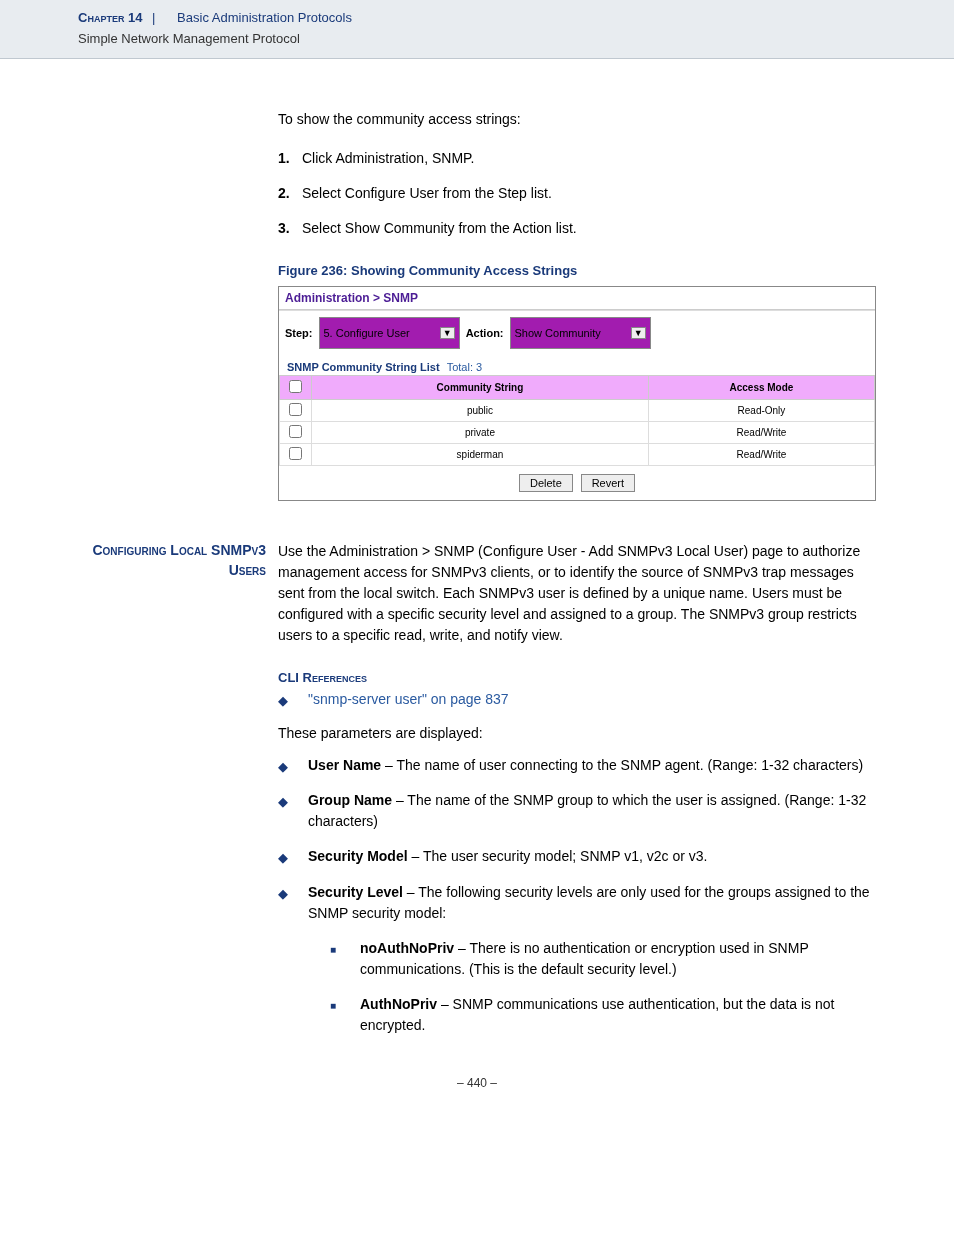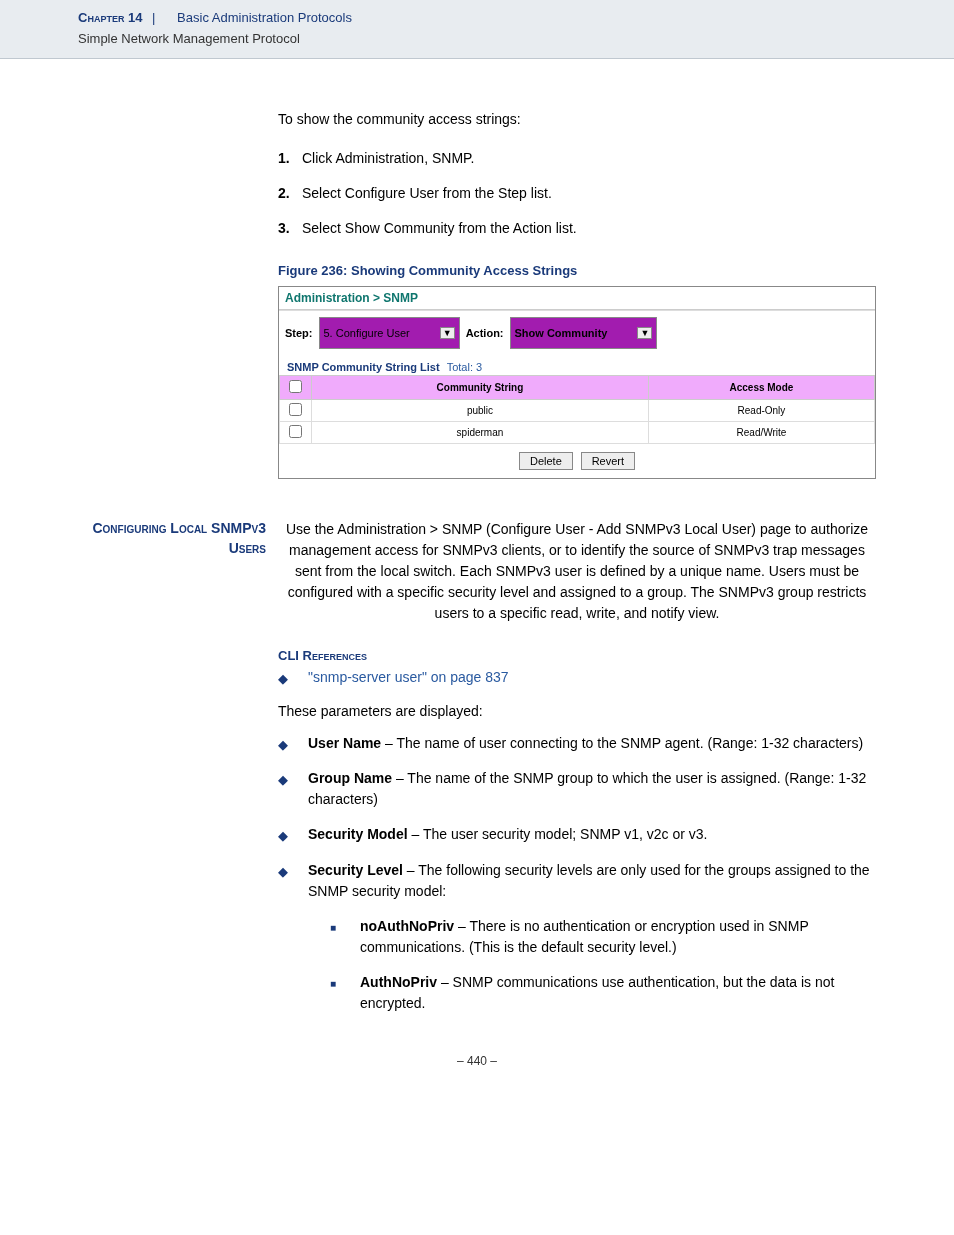--- a/index.html
+++ b/index.html
@@ -47,21 +47,21 @@
       margin-bottom: 8px;
     }
     .screenshot {
       border: 1px solid #888;
       margin-bottom: 40px;
     }
     .screenshot-hdr {
       background: #fff;
       border-bottom: 1px solid #ccc;
       padding: 4px 6px;
-      color: #0f766e;
+      color: #4c1d95;
       font-weight: bold;
       font-size: 12px;
     }
     .screenshot-controls {
       border-top: 1px solid #ddd;
       padding: 6px;
       font-size: 11px;
       display: flex;
       align-items: center;
       gap: 6px;
@@ -129,21 +129,21 @@
       width: 200px;
       flex-shrink: 0;
       text-align: right;
       padding-right: 12px;
       color: #1a3a7a;
       font-weight: bold;
       font-size: 14px;
       font-variant: small-caps;
       line-height: 1.4;
     }
-    .section-body { flex: 1; line-height: 1.5; text-align: center; }
+    .section-body { flex: 1; line-height: 1.5; }
     .subheading {
       color: #1a3a7a;
       font-weight: bold;
       font-variant: small-caps;
       font-size: 13px;
       margin-top: 6px;
     }
     .bullet-list { margin-top: 4px; }
     .bullet {
       display: flex;
@@ -211,21 +211,21 @@
 
     <div class="screenshot">
       <div class="screenshot-hdr">Administration &gt; SNMP</div>
       <div class="screenshot-controls">
         <label>Step:</label>
         <span class="sel">
           <span>5. Configure User</span>
           <span class="sel-arrow">▼</span>
         </span>
         <label>Action:</label>
-        <span class="sel" style="font-weight:bold;">
+        <span class="sel" style="">
           <span>Show Community</span>
           <span class="sel-arrow">▼</span>
         </span>
       </div>
       <div class="list-title">
         <span class="bold">SNMP Community String List</span>
         <span class="total">
           <span>Total:</span>
           <span>3</span>
         </span>
@@ -239,20 +239,25 @@
           </tr>
         </thead>
         <tbody>
           <tr>
             <td><input type="checkbox" style=""></td>
             <td>public</td>
             <td>Read-Only</td>
           </tr>
           <tr>
             <td><input type="checkbox" style=""></td>
+            <td>private</td>
+            <td>Read/Write</td>
+          </tr>
+          <tr>
+            <td><input type="checkbox" style=""></td>
             <td>spiderman</td>
             <td>Read/Write</td>
           </tr>
         </tbody>
       </table>
       <div class="btn-row">
         <button class="btn">Delete</button>
         <button class="btn">Revert</button>
       </div>
     </div>

